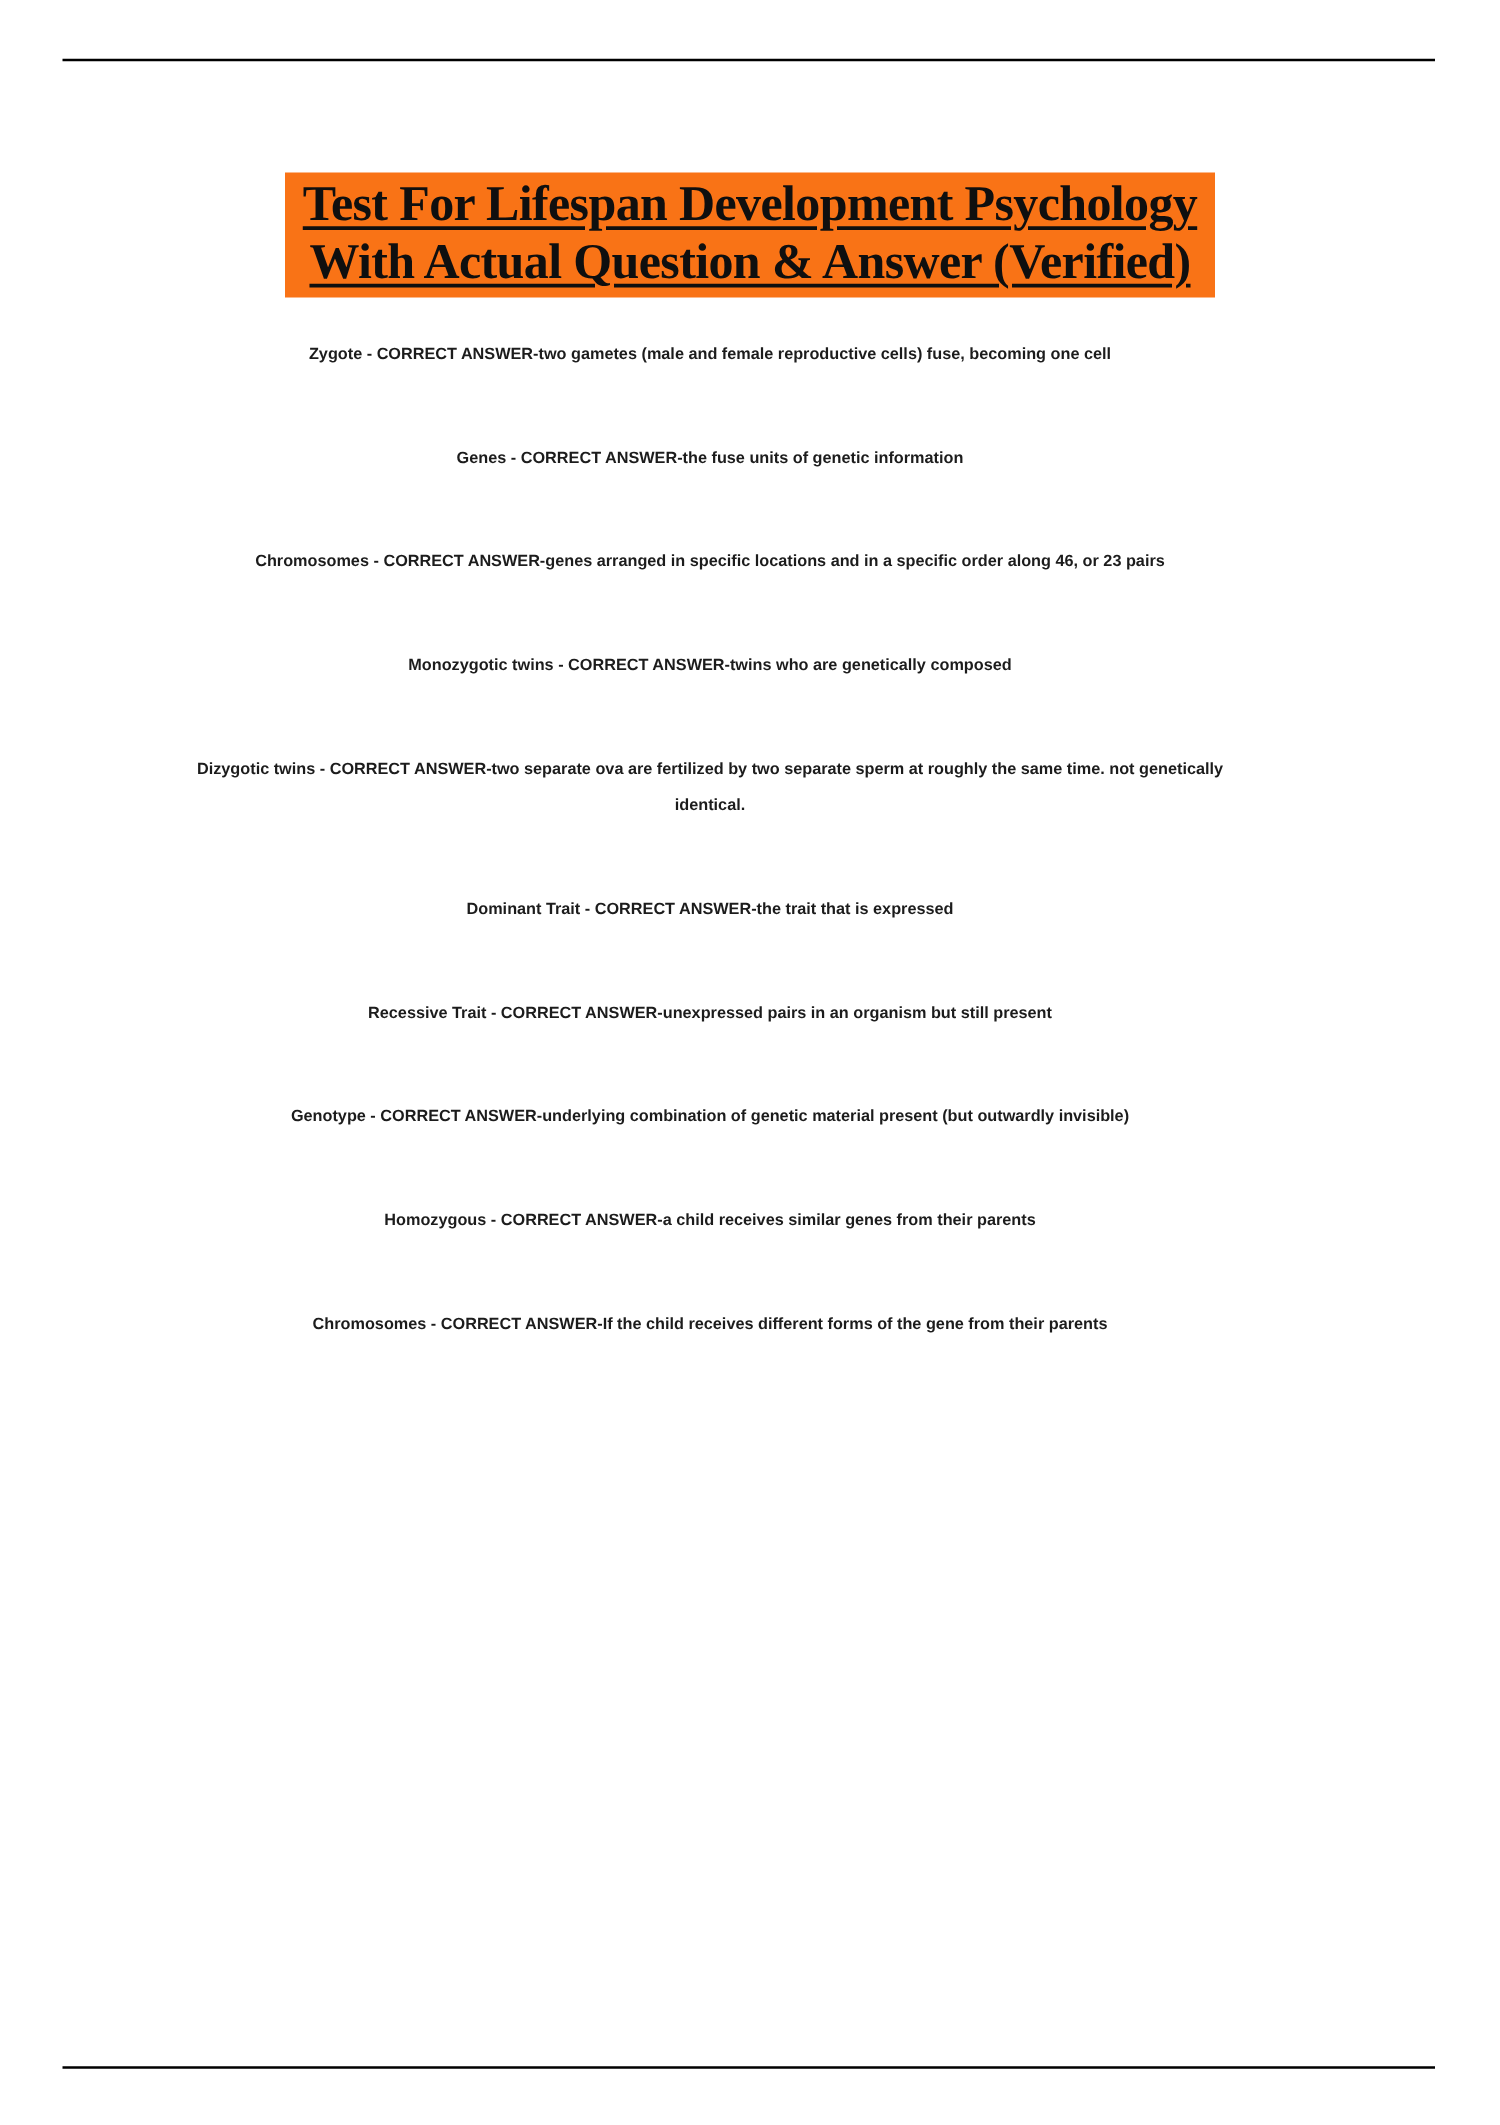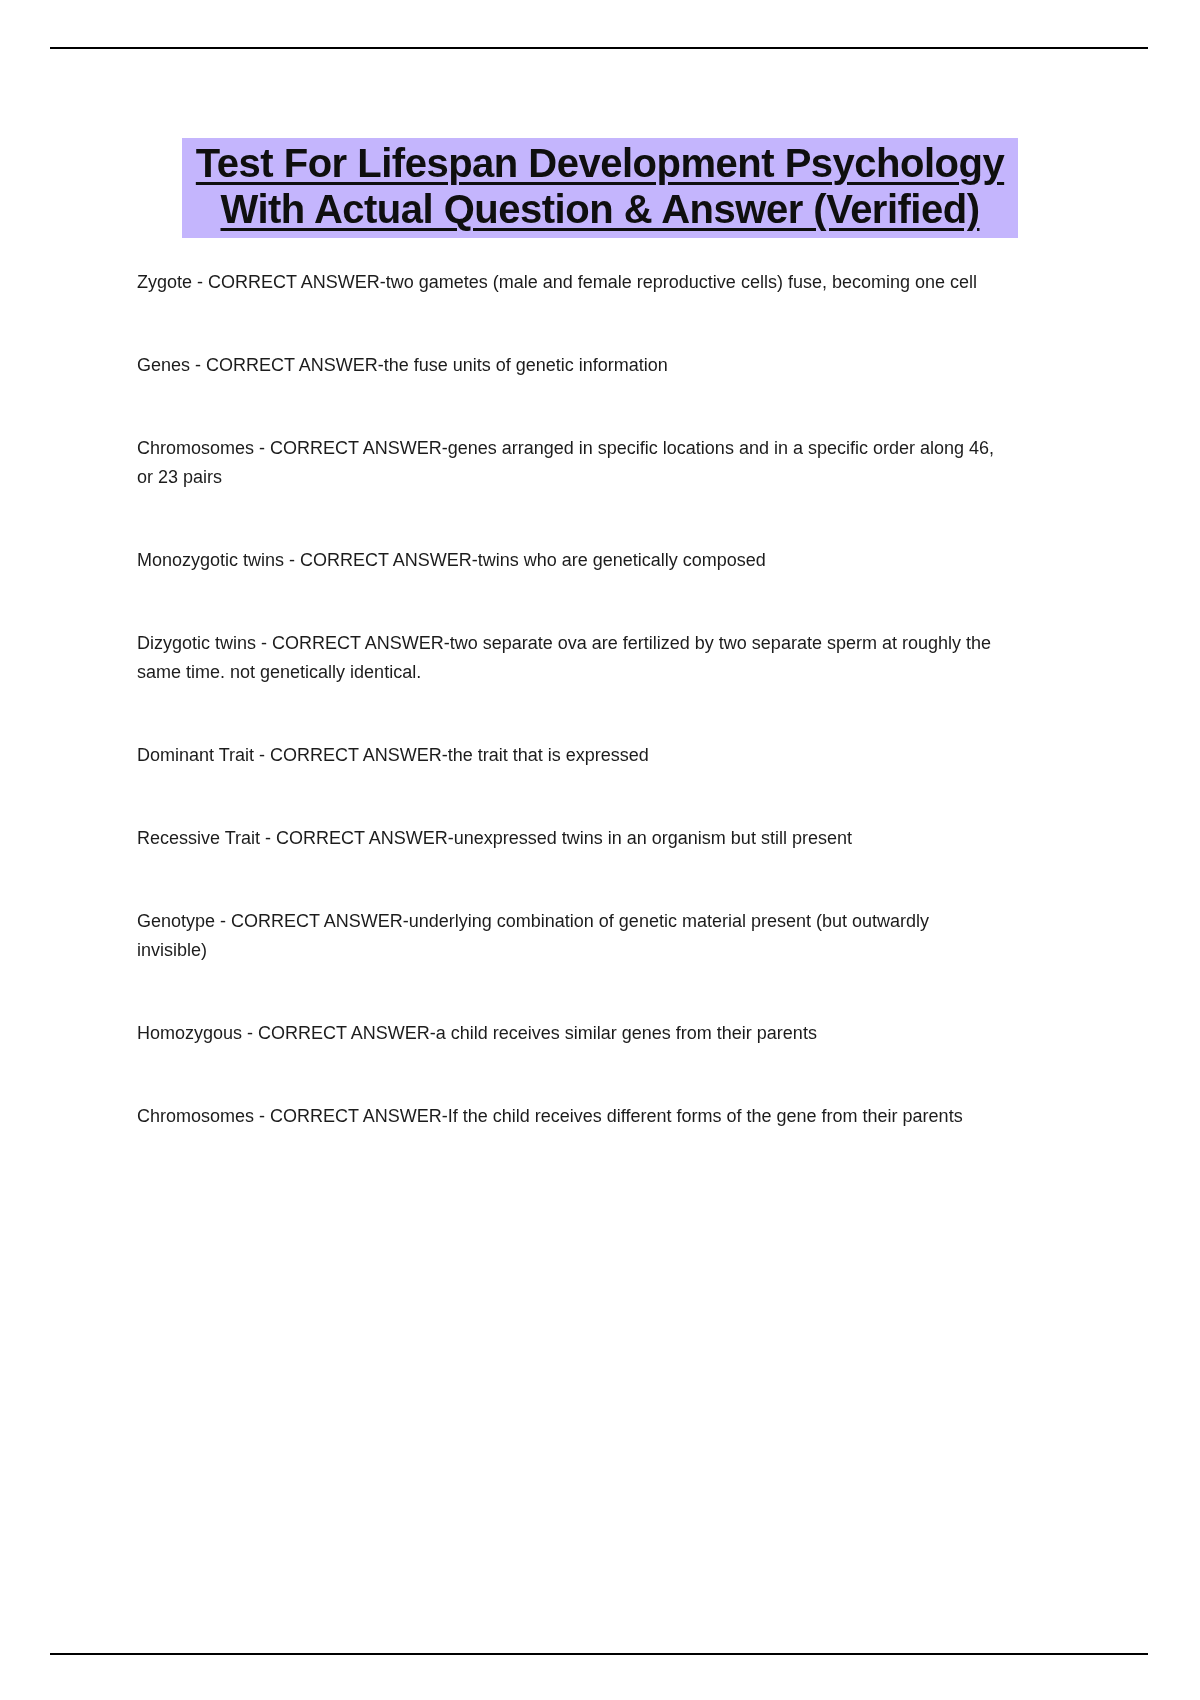--- a/index.html
+++ b/index.html
@@ -28,23 +28,24 @@
 
   .title-wrap {
     position: absolute;
     top: 138px;
     left: 0;
     width: 100%;
     text-align: center;
   }
   .title-block {
     display: inline-block;
-    background: #c4b5fd;
+    background: #f97316;
     padding: 2px 14px 6px 14px;
     max-width: 900px;
+    font-family: Liberation Serif, serif;
   }
   .title-line {
     display: block;
     font-size: 40px;
     line-height: 46px;
     font-weight: 800;
     letter-spacing: -0.5px;
     color: #0f0f0f;
     text-decoration: underline;
     text-decoration-thickness: 3px;
@@ -53,24 +54,25 @@
   }
 
   .qa-list {
     position: absolute;
     top: 268px;
     left: 137px;
     width: 862px;
   }
   .qa-item {
     margin: 0 0 54px 0;
-    font-size: 18px;
+    font-size: 13px;
     line-height: 29px;
     color: #1c1c1c;
-    text-align: left;
+    text-align: center;
+    font-weight: bold;
   }
 </style>
 </head>
 <body>
 
 <div class="page">
 
   <div class="rule rule-top"></div>
 
   <div class="title-wrap">
@@ -100,21 +102,21 @@
 
     <p class="qa-item">
       <span>Dizygotic twins - CORRECT ANSWER-two separate ova are fertilized by two separate sperm at roughly the same time. not genetically identical.</span>
     </p>
 
     <p class="qa-item">
       <span>Dominant Trait - CORRECT ANSWER-the trait that is expressed</span>
     </p>
 
     <p class="qa-item">
-      <span>Recessive Trait - CORRECT ANSWER-unexpressed twins in an organism but still present</span>
+      <span>Recessive Trait - CORRECT ANSWER-unexpressed pairs in an organism but still present</span>
     </p>
 
     <p class="qa-item">
       <span>Genotype - CORRECT ANSWER-underlying combination of genetic material present (but outwardly invisible)</span>
     </p>
 
 
     <p class="qa-item">
       <span>Homozygous - CORRECT ANSWER-a child receives similar genes from their parents</span>
     </p>

